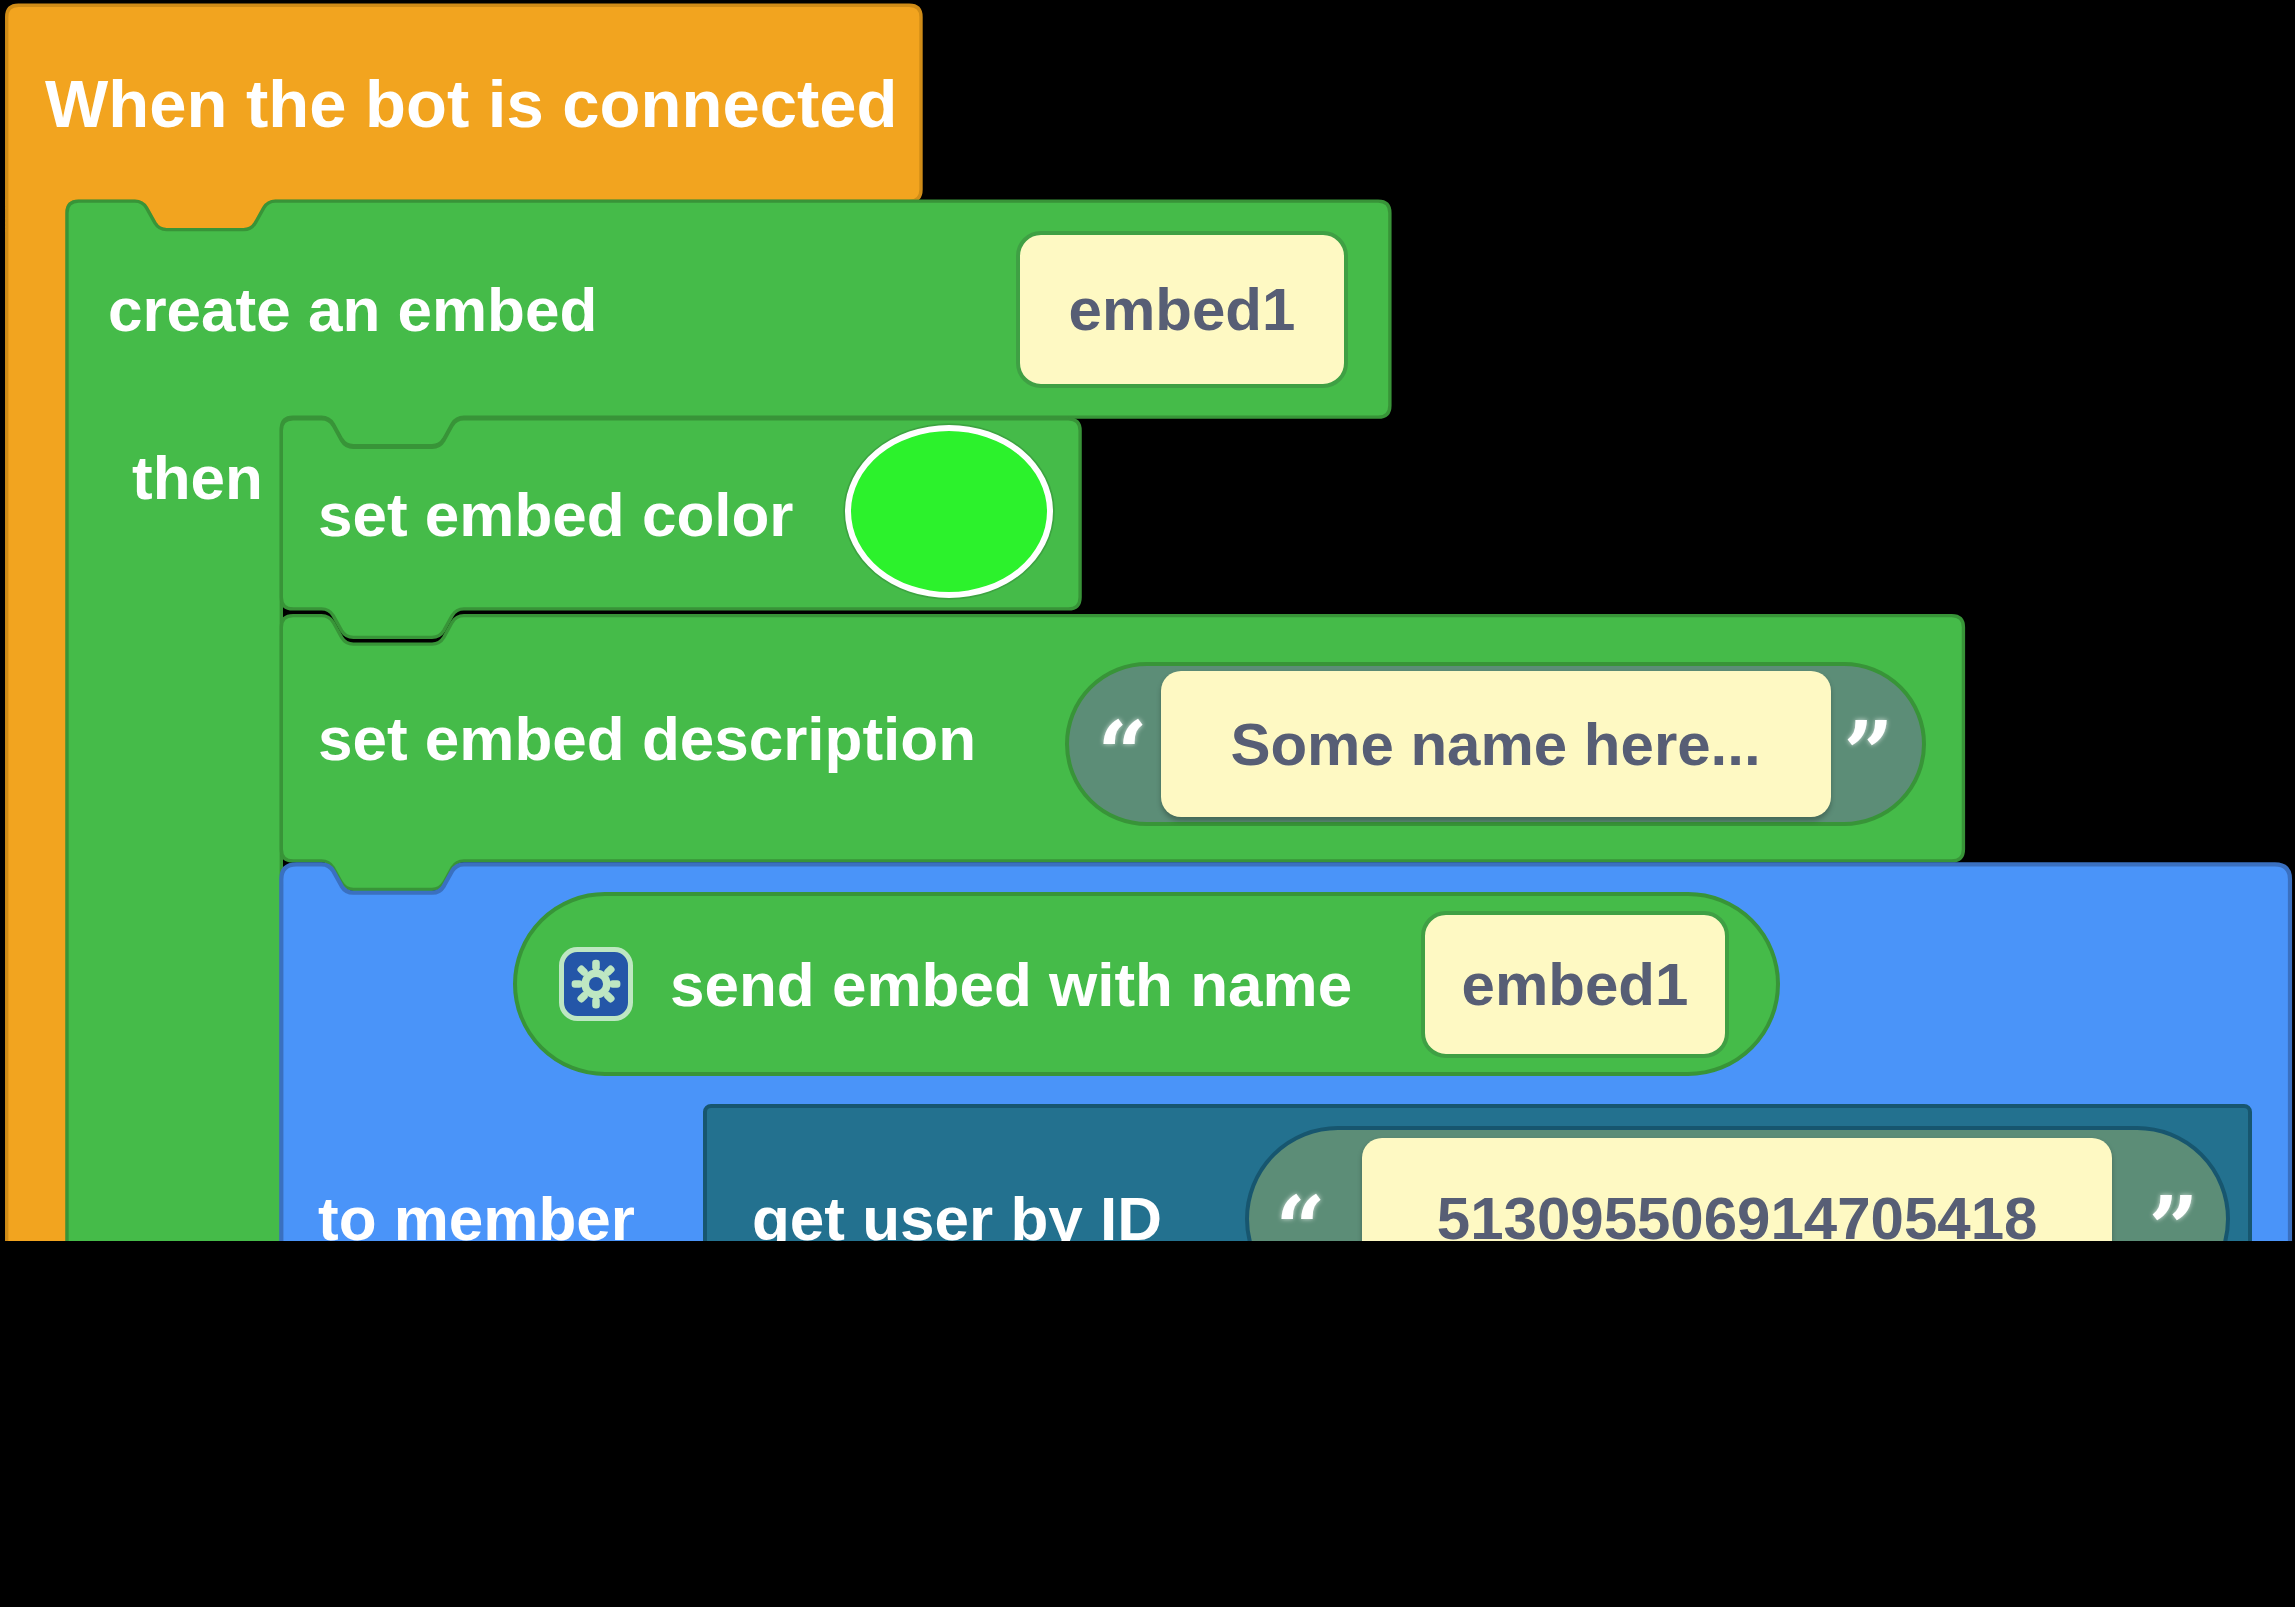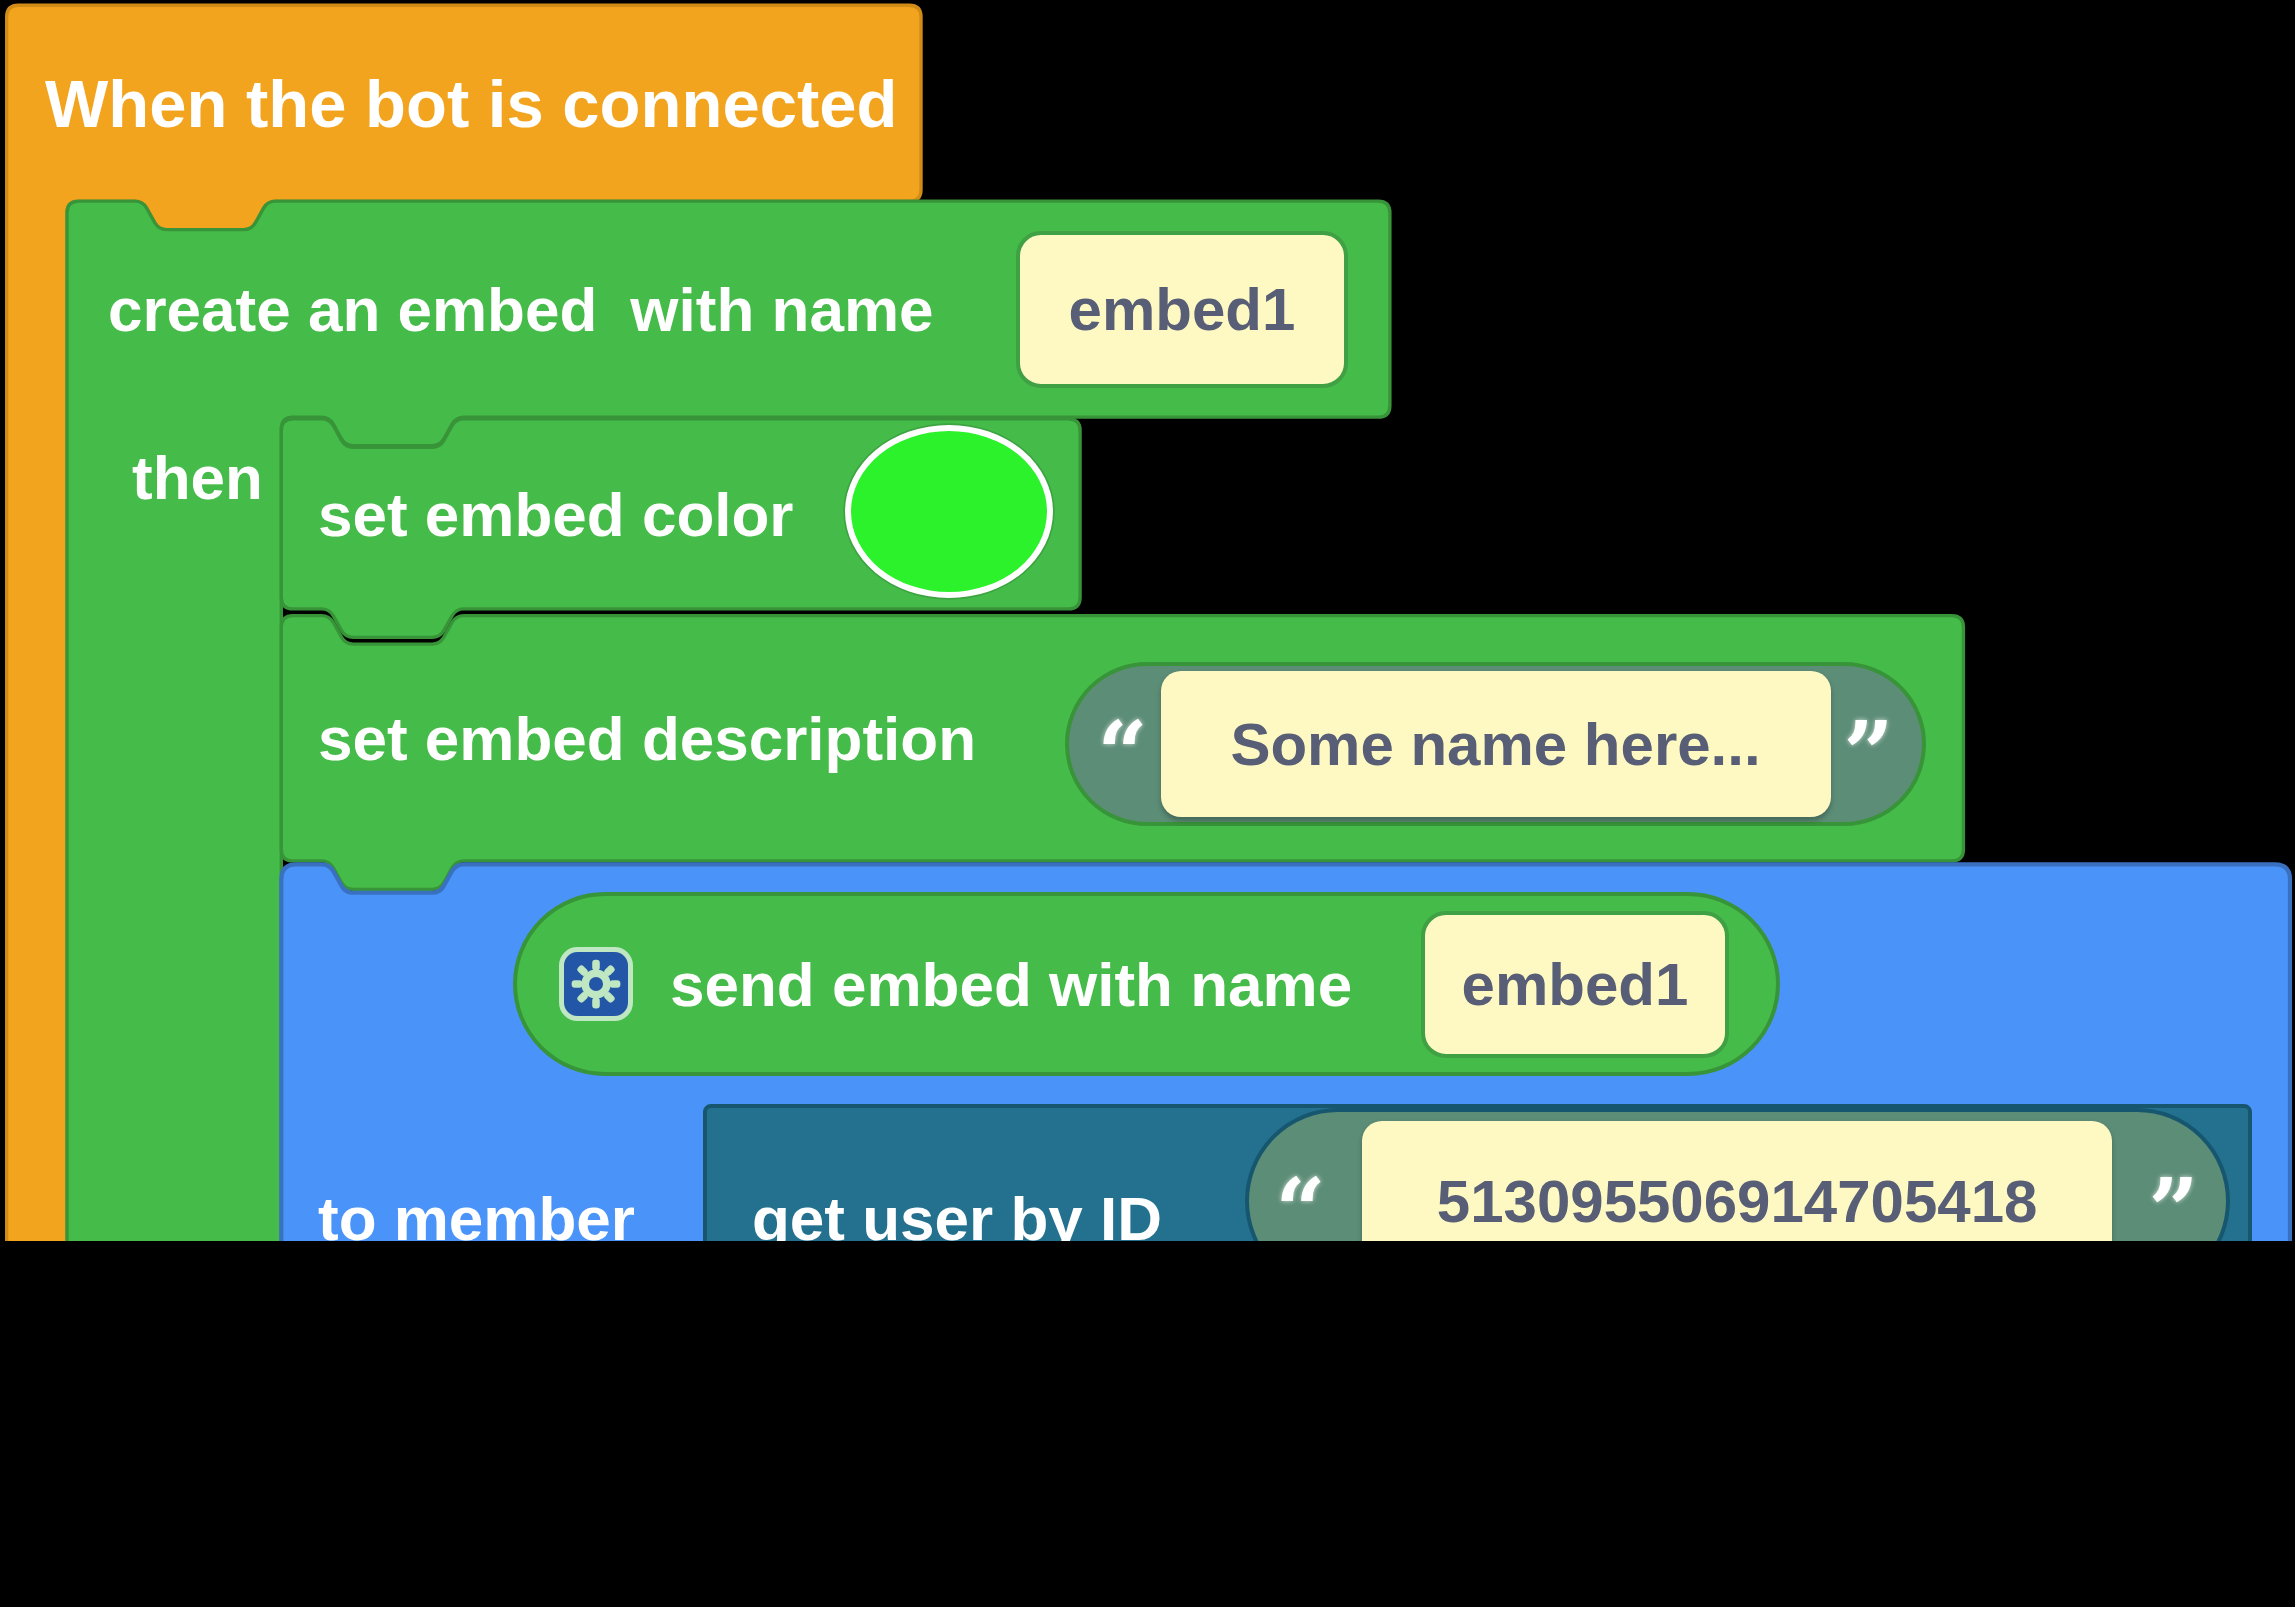--- a/index.html
+++ b/index.html
@@ -31,21 +31,21 @@
   .color-oval{
     position:absolute;border-radius:50%;border:6.7px solid #ffffff;box-sizing:border-box;
     box-shadow:0 0 0 1.7px rgba(0,0,0,0.12);
   }
   .gear-box{
     width:74px;height:74px;border-radius:18.4px;background:#2456A8;border:5px solid #BEE7C2;
     box-sizing:border-box;display:flex;align-items:center;justify-content:center;flex:none;
   }
   .teal-block{
     position:absolute;background:#23718F;border:4.2px solid #17566F;border-radius:8px;
-    display:flex;box-sizing:border-box;
+    display:flex;align-items:center;box-sizing:border-box;
   }
 </style>
 </head>
 <body>
 
 <div id="canvas">
 
   <svg id="block-shapes" width="2295" height="1608" viewBox="0 0 2741 1920">
 
     <path fill="#F2A41F" stroke="#D08C17" stroke-width="4" d="M 22 6 H 1086 Q 1100 6 1100 20 V 226 Q 1100 240 1086 240 H 329
@@ -84,21 +84,20 @@
          Q 2735 1032 2735 1050 V 1592 Q 2735 1610 2717 1610 H 554
          C 547 1610 543 1613 540 1618 L 530 1636 C 527 1641 522 1644 516 1644 H 422
          C 416 1644 411 1641 408 1636 L 398 1618 C 395 1613 391 1610 384 1610 H 354
          Q 336 1610 336 1592 V 1050 Q 336 1032 354 1032 Z"></path>
   </svg>
 
   <div class="lbl hat" style="left:45px;top:5px;height:196px;">When the bot is connected</div>
 
   <div class="lbl row-create" style="left:108px;top:201px;height:216px;">
     <span>create an embed</span>
-    <span>with name</span>
   </div>
   <div class="field green-border-field" style="position:absolute;left:1016px;top:231px;width:332px;height:157px;">embed1</div>
 
   <div class="lbl" style="left:132px;top:410px;height:134px;">then</div>
 
   <div class="lbl" style="left:318px;top:419px;height:190px;">set embed color</div>
   <div class="color-oval" style="left: 845px; top: 425px; width: 208px; height: 173px; background: rgb(44, 242, 44);"></div>
 
   <div class="lbl" style="left:318px;top:616px;height:245px;">set embed description</div>
   <div class="pill sage" style="left:1065px;top:662px;width:861px;height:164px;border-radius:82px;border:4.2px solid #389438;padding:0 28.5px;justify-content:space-between;">

